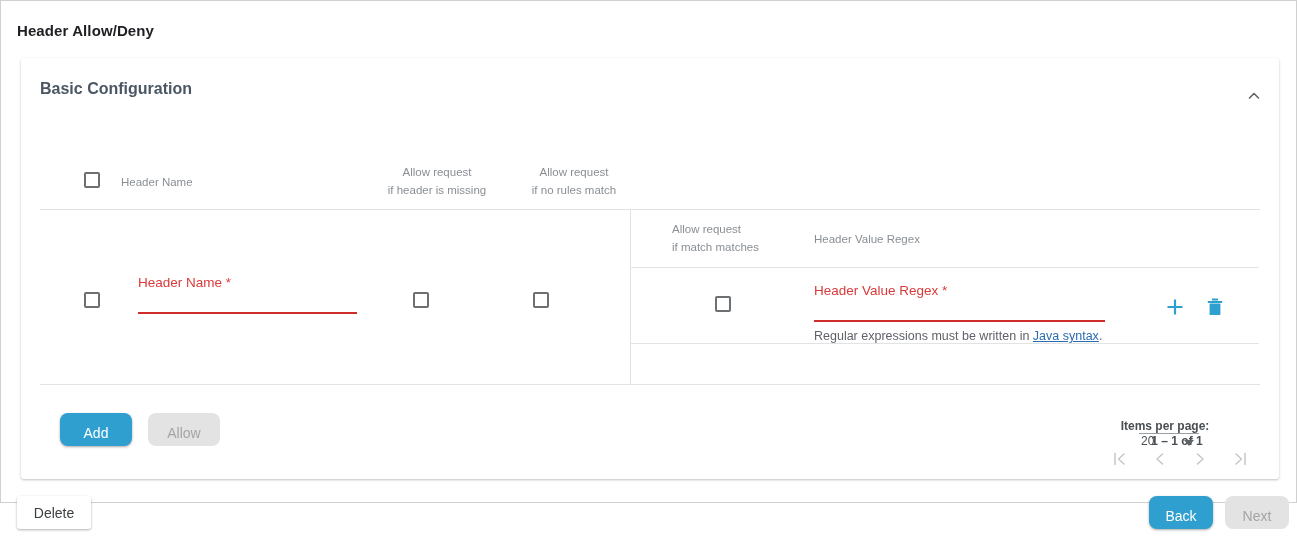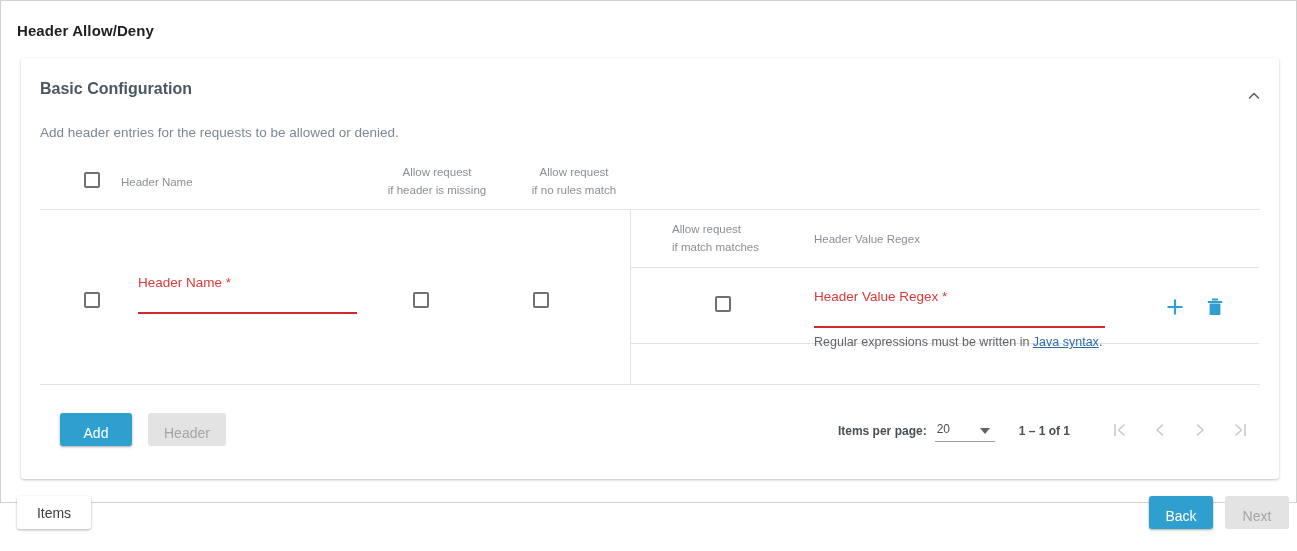--- a/index.html
+++ b/index.html
@@ -106,53 +106,53 @@
   .rh-txt { font-size:11.5px; color:#8a8f94; line-height:18px; }
   .rh-allow { position:absolute; left:41px; top:10px; }
   .rh-regex { position:absolute; left:183px; top:20px; }
 
   .rules-body {
     position:relative; height:76px;
     border-bottom:1px solid #e3e3e3;
   }
   .rb-cb { position:absolute; left:84px; top:28px; }
   .field-regex {
-    position:absolute; left:183px; top:21px; width:291px;
+    position:absolute; left:183px; top:15px; width:291px;
   }
   .field-hint {
     margin-top:7px;
     font-size:12.5px; color:#5f6368; white-space:nowrap;
   }
   .field-hint a { color:#2b6cb0; }
   .icon-add, .icon-del {
     position:absolute; top:28px;
     width:22px; height:22px; cursor:pointer;
   }
   .icon-add { left:533px; }
   .icon-del { left:573px; }
 
   
   .toolbar { position:absolute; left:19px; top:355px; width:1220px; height:46px; }
   .btn {
     font-family:"Liberation Sans", sans-serif;
     font-size:14px;
-    border:none; border-radius:3px;
+    border:none; border-radius:8px;
     padding:12px 16px; height:33px;
     cursor:pointer;
   }
   .btn-primary { background:#2f9fd0; color:#ffffff;
     box-shadow:0 1px 3px rgba(0,0,0,.22), 0 1px 2px rgba(0,0,0,.14); }
   .btn-disabled { background:#e3e3e3; color:#a5a5a5; cursor:default; }
   .btn-add    { position:absolute; left:20px; top:0; min-width:72px; }
   .btn-delete { position:absolute; left:108px; top:0; min-width:72px; }
 
   .paginator {
     position:absolute; right:0; top:6px;
     display:flex; align-items:center; height:24px;
-    font-size:12px; color:#5f6368;
+    font-size:12px; color:#5f6368;flex-direction:column;
   }
   .pg-label { font-weight:bold; font-size:12px; color:#4a4f54; }
   .pg-select {
     position:relative; margin-left:8px; width:60px;
     border-bottom:1px solid #9aa0a6;
     height:21px;
   }
   .pg-select .val { position:absolute; left:2px; top:1px; font-size:12px; color:#4a4f54; }
   .pg-select .arrow {
     position:absolute; right:5px; top:7px;
@@ -182,21 +182,20 @@
 </head>
 <body>
 
 <div class="page-frame">
 
   <div class="page-title">Header Allow/Deny</div>
 
   <div class="card">
 
     <div class="card-title">Basic Configuration</div>
-    <div class="card-subtitle">Add header entries for the requests to be allowed or denied.</div>
 
     <div class="collapse-btn">
       <span>
         <svg width="16" height="16" viewBox="0 0 16 16">
           <path d="M3.5 10 L8 5.5 L12.5 10" fill="none" stroke="#5f6368" stroke-width="1.6" stroke-linecap="round" stroke-linejoin="round"></path>
         </svg>
       </span>
     </div>
 
     <div class="table-wrap">
@@ -265,21 +264,21 @@
               </span>
             </div>
           </div>
 
         </div>
       </div>
     </div>
 
     <div class="toolbar">
       <button class="btn btn-primary btn-add">Add</button>
-      <button class="btn btn-disabled btn-delete">Header</button>
+      <button class="btn btn-disabled btn-delete">Allow</button>
 
       <div class="paginator">
         <span class="pg-label">Items per page:</span>
 
         <div class="pg-select">
           <span class="val">20</span>
           <span class="arrow"></span>
         </div>
 
         <span class="pg-range">1 – 1 of 1</span>
@@ -315,18 +314,18 @@
               </svg>
             </span>
           </div>
         </div>
       </div>
     </div>
 
   </div>
 
   <div class="footer">
-    <button class="btn-cancel">Items</button>
+    <button class="btn-cancel">Delete</button>
     <button class="btn btn-primary btn-back">Back</button>
     <button class="btn btn-disabled btn-next">Next</button>
   </div>
 
 </div>
 
 </body></html>

